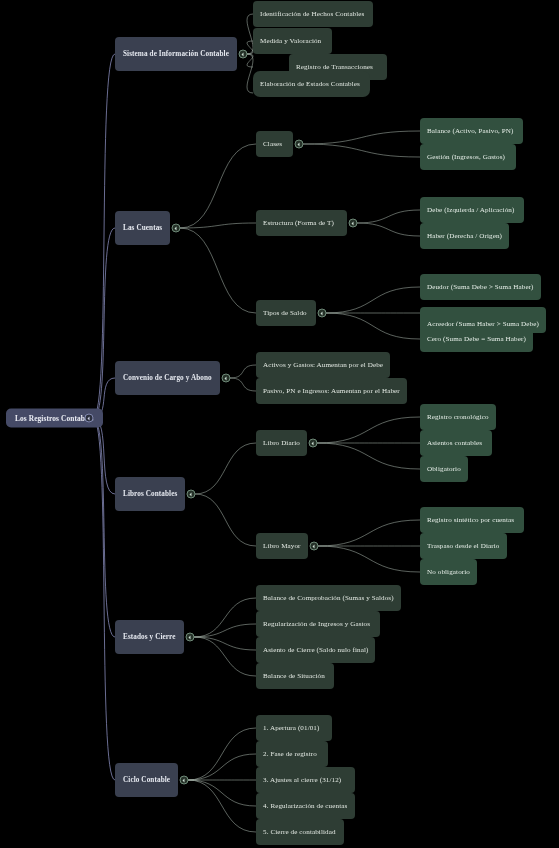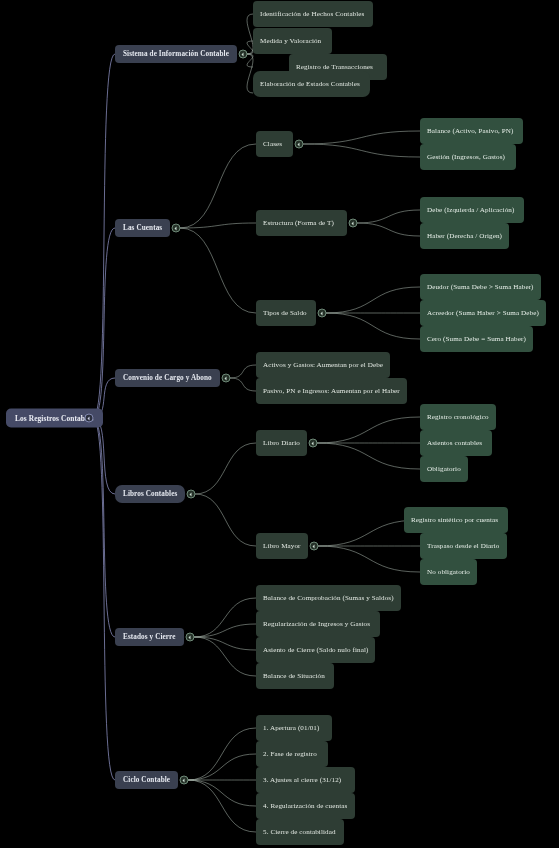--- a/index.html
+++ b/index.html
@@ -41,21 +41,21 @@
     height: 19px;
     line-height: 19px;
     font-weight: bold;
     border-radius: 5px;
     padding: 0 9px;
   }
   .node.lvl1 {
     background: #3a4050;
     color: #e6e9f0;
     font-size: 7.2px;
-    height: 18px;
+    height: 34px;
     line-height: 18px;
     font-weight: bold;
     padding: 0 8px;
   }
   .node.lvl2 {
     background: #2e3d34;
     color: #e3e9e3;
   }
   .node.lvl3 {
     background: #32503f;
@@ -186,39 +186,39 @@
     </div>
     <div class="node lvl2" style="left: 256px; top: 313px; min-width: 60px;">
       <span>Tipos de Saldo</span>
     </div>
     <div class="toggle green" style="left: 322px; top: 313px;">
       <div class="chev"></div>
     </div>
     <div class="node lvl3" style="left: 420px; top: 287px; min-width: 118px;">
       <span>Deudor (Suma Debe &gt; Suma Haber)</span>
     </div>
-    <div class="node lvl3" style="left: 420px; top: 313px; min-width: 123px;">
+    <div class="node lvl3" style="left: 420px; top: 320px; min-width: 123px; align-items: flex-end;">
       <span>Acreedor (Suma Haber &gt; Suma Debe)</span>
     </div>
     <div class="node lvl3" style="left: 420px; top: 339px; min-width: 113px;">
       <span>Cero (Suma Debe = Suma Haber)</span>
     </div>
     <div class="node lvl1" style="left: 115px; top: 378px; min-width: 101px;">
       <span>Convenio de Cargo y Abono</span>
     </div>
     <div class="toggle green" style="left: 226px; top: 378px;">
       <div class="chev"></div>
     </div>
     <div class="node lvl2" style="left: 256px; top: 365px; min-width: 132px;">
       <span>Activos y Gastos: Aumentan por el Debe</span>
     </div>
     <div class="node lvl2" style="left: 256px; top: 391px; min-width: 146px;">
       <span>Pasivo, PN e Ingresos: Aumentan por el Haber</span>
     </div>
-    <div class="node lvl1" style="left: 115px; top: 494px; min-width: 65px; border-radius: 7px;">
+    <div class="node lvl1" style="left: 115px; top: 494px; min-width: 65px;">
       <span>Libros Contables</span>
     </div>
     <div class="toggle green" style="left: 191px; top: 494px;">
       <div class="chev"></div>
     </div>
     <div class="node lvl2" style="left: 256px; top: 443px; min-width: 48px;">
       <span>Libro Diario</span>
     </div>
     <div class="toggle green" style="left: 313px; top: 443px;">
       <div class="chev"></div>
@@ -231,21 +231,21 @@
     </div>
     <div class="node lvl3" style="left: 420px; top: 469px; min-width: 48px;">
       <span>Obligatorio</span>
     </div>
     <div class="node lvl2" style="left: 256px; top: 546px; min-width: 48px;">
       <span>Libro Mayor</span>
     </div>
     <div class="toggle green" style="left: 314px; top: 546px;">
       <div class="chev"></div>
     </div>
-    <div class="node lvl3" style="left: 404px; top: 520px; min-width: 104px;">
+    <div class="node lvl3" style="left: 420px; top: 520px; min-width: 104px;">
       <span>Registro sintético por cuentas</span>
     </div>
     <div class="node lvl3" style="left: 420px; top: 546px; min-width: 87px;">
       <span>Traspaso desde el Diario</span>
     </div>
     <div class="node lvl3" style="left: 420px; top: 572px; min-width: 57px;">
       <span>No obligatorio</span>
     </div>
     <div class="node lvl1" style="left: 115px; top: 637px; min-width: 66px;">
       <span>Estados y Cierre</span>

